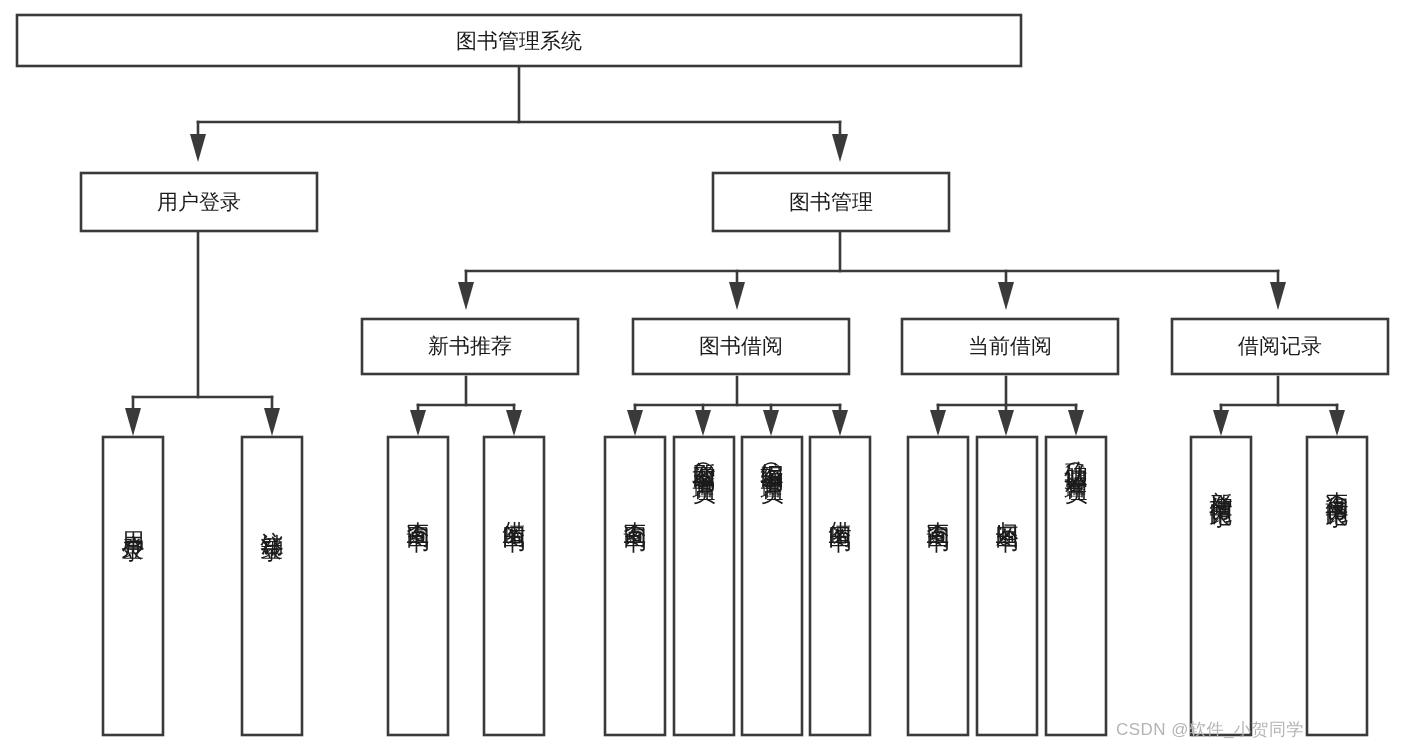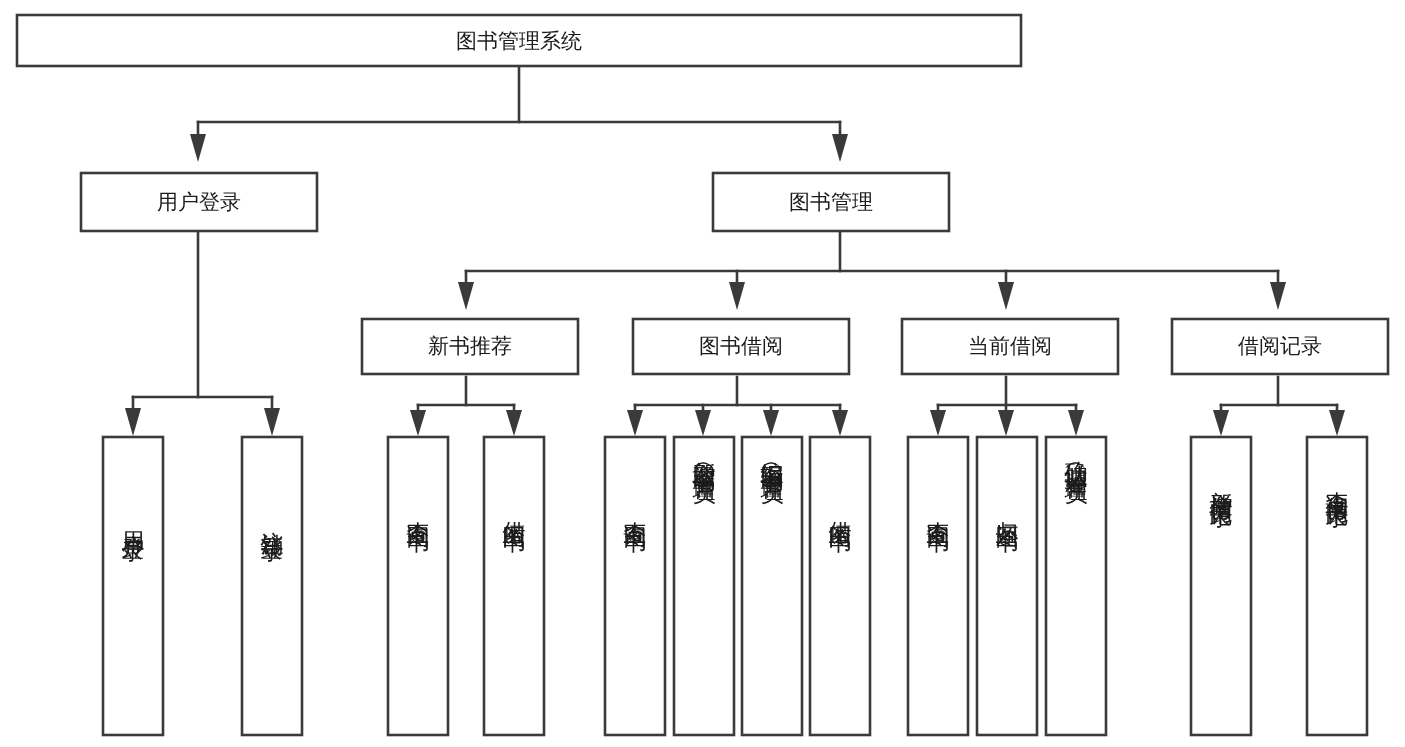--- a/index.html
+++ b/index.html
@@ -263,14 +263,15 @@
   <div class="leaf-label-wrap" style="left:1046px; top:437px; width:60px; height:298px;">
     <span class="leaf-label" style="margin-top:6px;">确认归还（管理员）</span>
   </div>
   <div class="leaf-label-wrap" style="left:1191px; top:437px; width:60px; height:298px;">
     <span class="leaf-label" style="margin-top:36px;">新增借阅记录</span>
   </div>
   <div class="leaf-label-wrap" style="left:1307px; top:437px; width:60px; height:298px;">
     <span class="leaf-label" style="margin-top:36px;">查询借阅记录</span>
   </div>
 
+  <div id="watermark">CSDN @软件_小贺同学</div>
 
 </div>
 
 </body></html>

